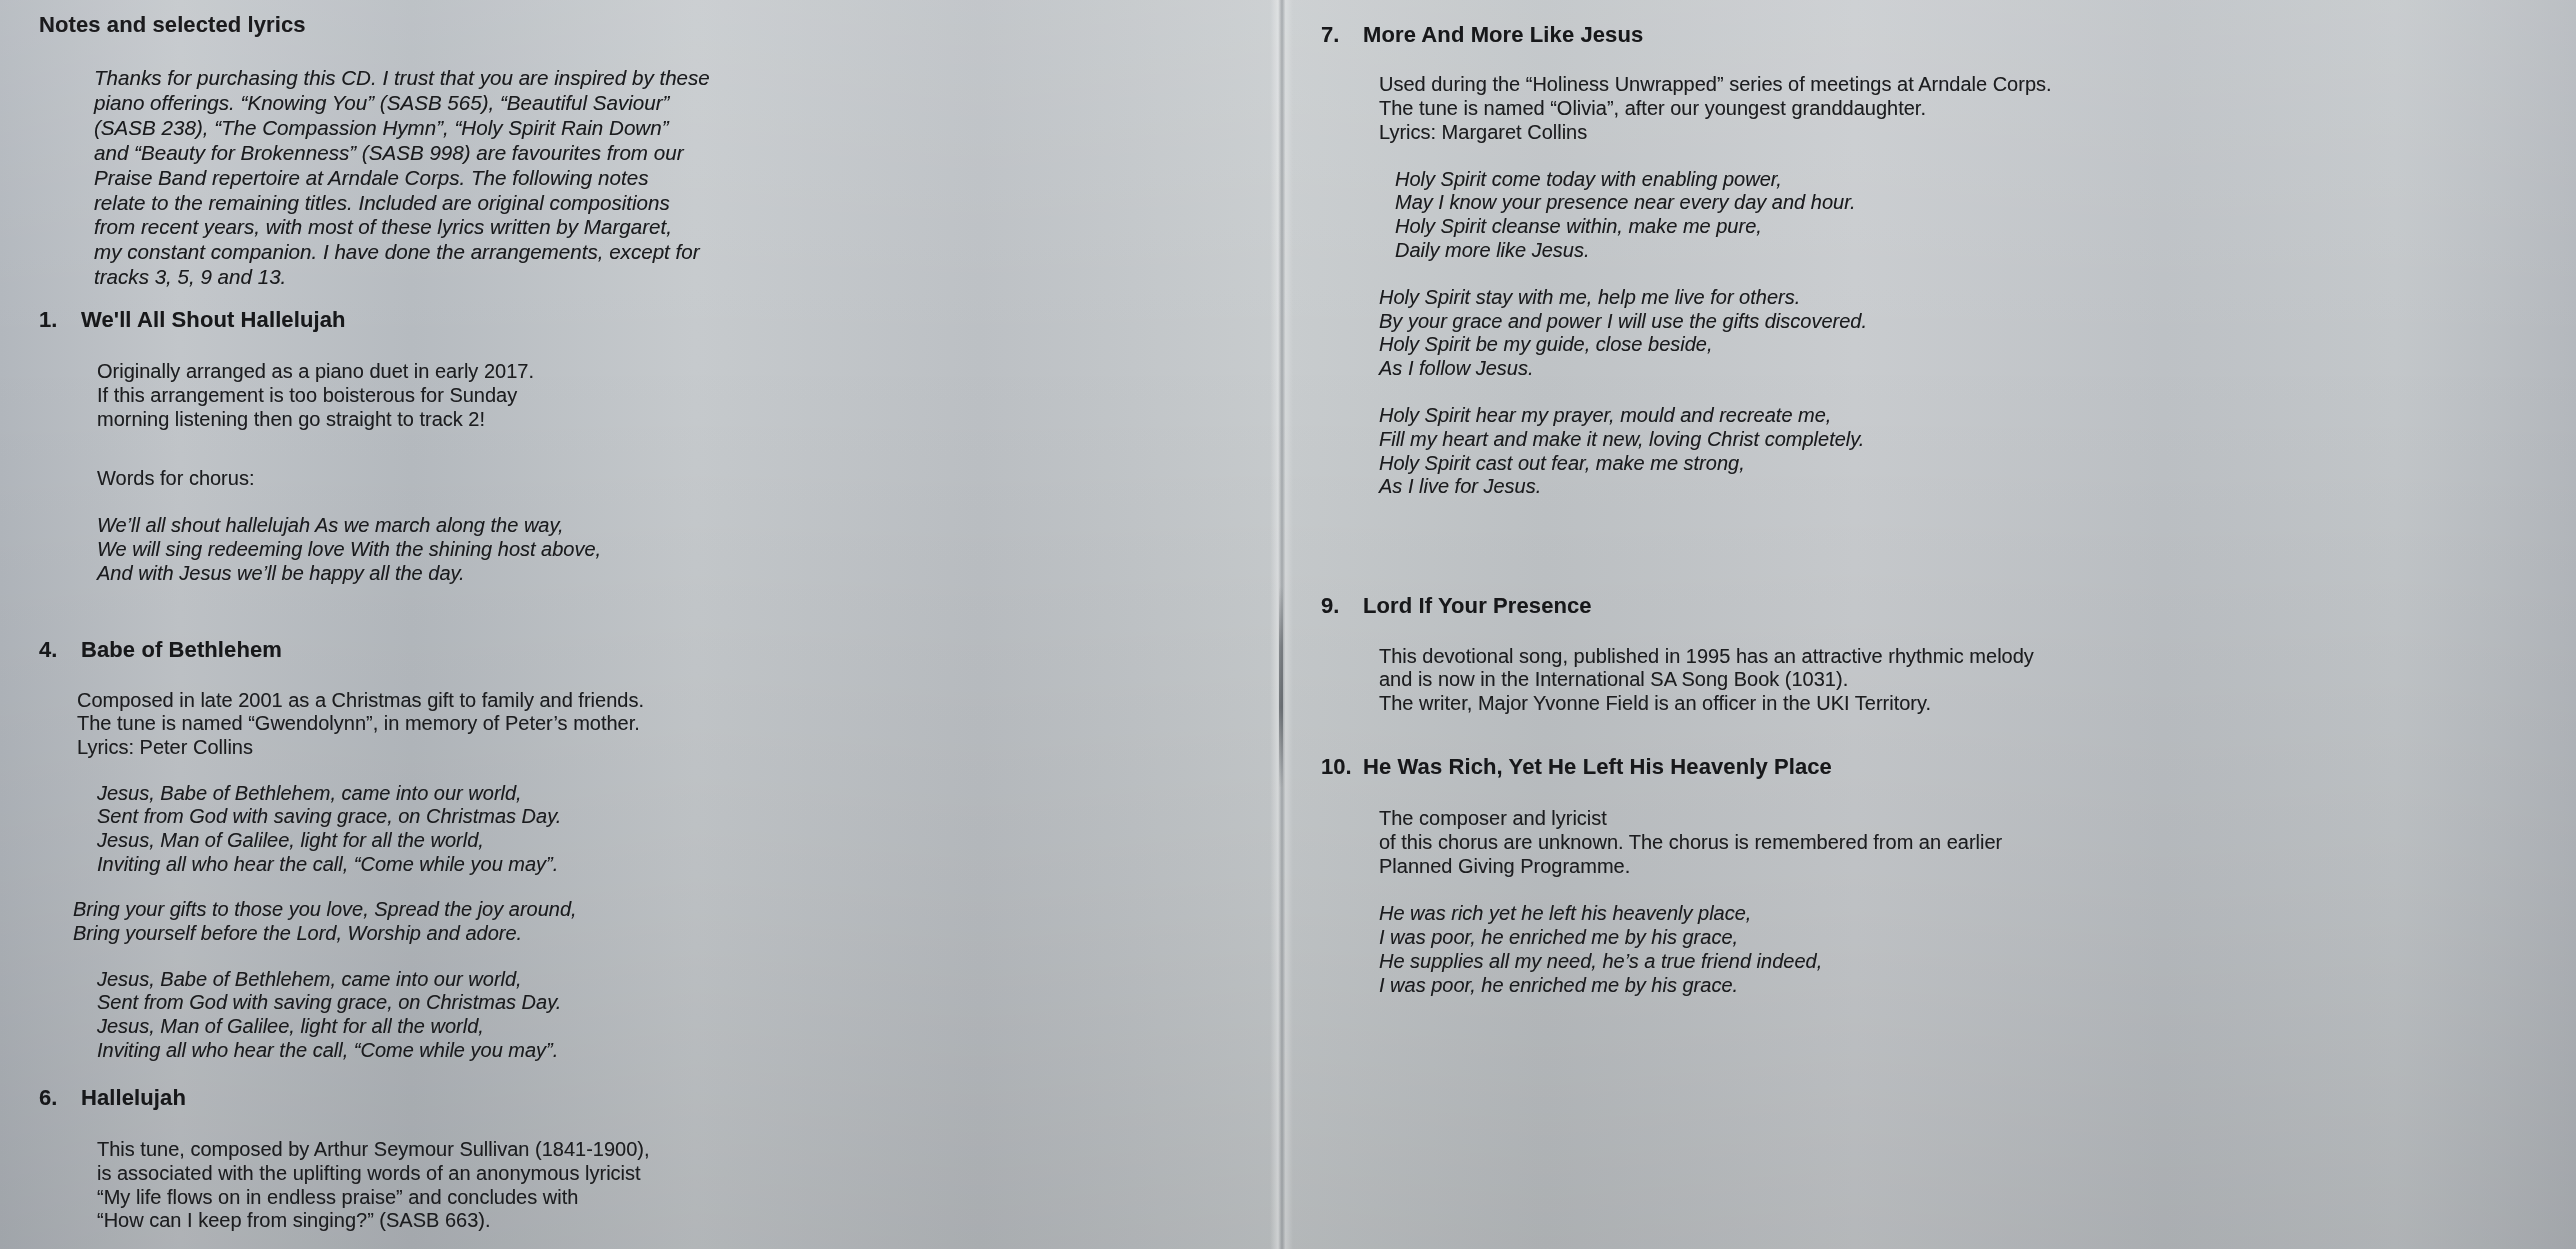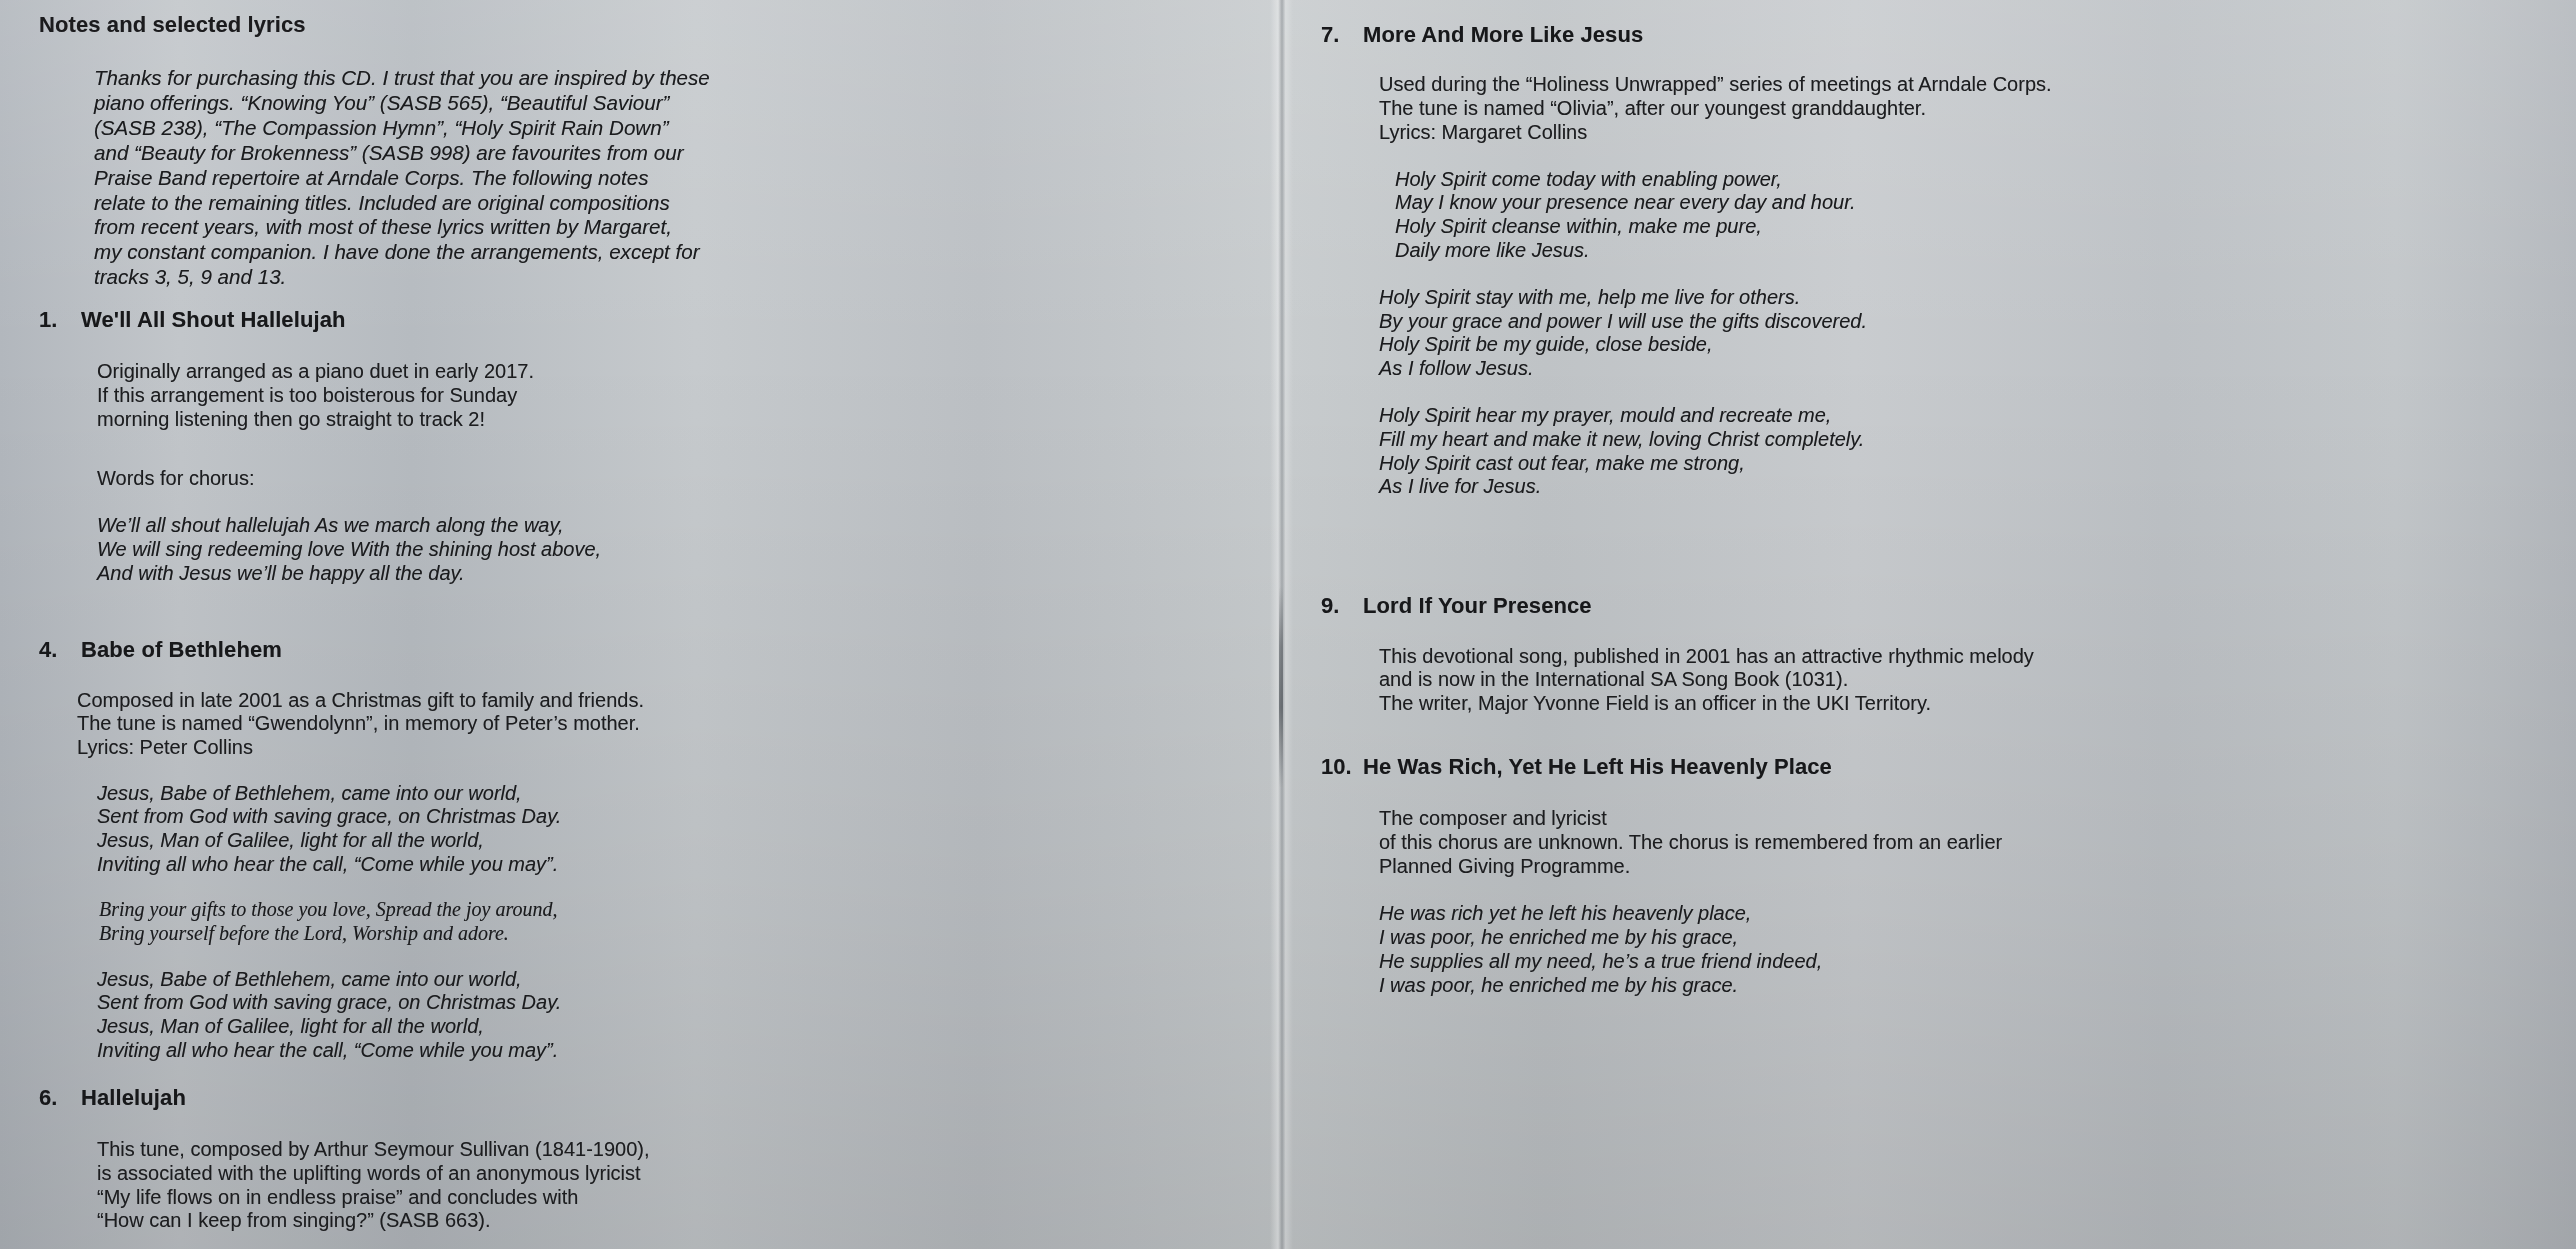--- a/index.html
+++ b/index.html
@@ -170,21 +170,21 @@
           <span class="track-num">4.</span>
           <span class="track-title">Babe of Bethlehem</span>
         </div>
         <div class="note" style="margin-top:25.6px; margin-left:38px;">Composed in late 2001 as a Christmas gift to family and friends.
 The tune is named “Gwendolynn”, in memory of Peter’s mother.
 Lyrics: Peter Collins</div>
         <div class="lyric" style="margin-top:21.6px; margin-left:58px;">Jesus, Babe of Bethlehem, came into our world,
 Sent from God with saving grace, on Christmas Day.
 Jesus, Man of Galilee, light for all the world,
 Inviting all who hear the call, “Come while you may”.</div>
-        <div class="lyric" style="margin-top:21.6px; margin-left:60px;font-family:Liberation Serif, serif;">Bring your gifts to those you love, Spread the joy around,
+        <div class="lyric" style="margin-top:21.6px; margin-left:34px;">Bring your gifts to those you love, Spread the joy around,
 Bring yourself before the Lord, Worship and adore.</div>
         <div class="lyric" style="margin-top:21.6px; margin-left:58px;">Jesus, Babe of Bethlehem, came into our world,
 Sent from God with saving grace, on Christmas Day.
 Jesus, Man of Galilee, light for all the world,
 Inviting all who hear the call, “Come while you may”.</div>
       </div>
 
       <div class="track" style="left:39px; top:1085px; width:876px;">
         <div class="track-head">
           <span class="track-num">6.</span>
@@ -222,21 +222,21 @@
 Fill my heart and make it new, loving Christ completely.
 Holy Spirit cast out fear, make me strong,
 As I live for Jesus.</div>
       </div>
 
       <div class="track" style="left:27px; top:593px; width:957px;">
         <div class="track-head">
           <span class="track-num">9.</span>
           <span class="track-title">Lord If Your Presence</span>
         </div>
-        <div class="note" style="margin-top:25.6px; margin-left:58px;">This devotional song, published in 2001 has an attractive rhythmic melody
+        <div class="note" style="margin-top:25.6px; margin-left:58px;">This devotional song, published in 1995 has an attractive rhythmic melody
 and is now in the International SA Song Book (1031).
 The writer, Major Yvonne Field is an officer in the UKI Territory.</div>
       </div>
 
       <div class="track" style="left:27px; top:754px; width:957px;">
         <div class="track-head">
           <span class="track-num">10.</span>
           <span class="track-title">He Was Rich, Yet He Left His Heavenly Place</span>
         </div>
         <div class="note" style="margin-top:27px; margin-left:58px;">The composer and lyricist

